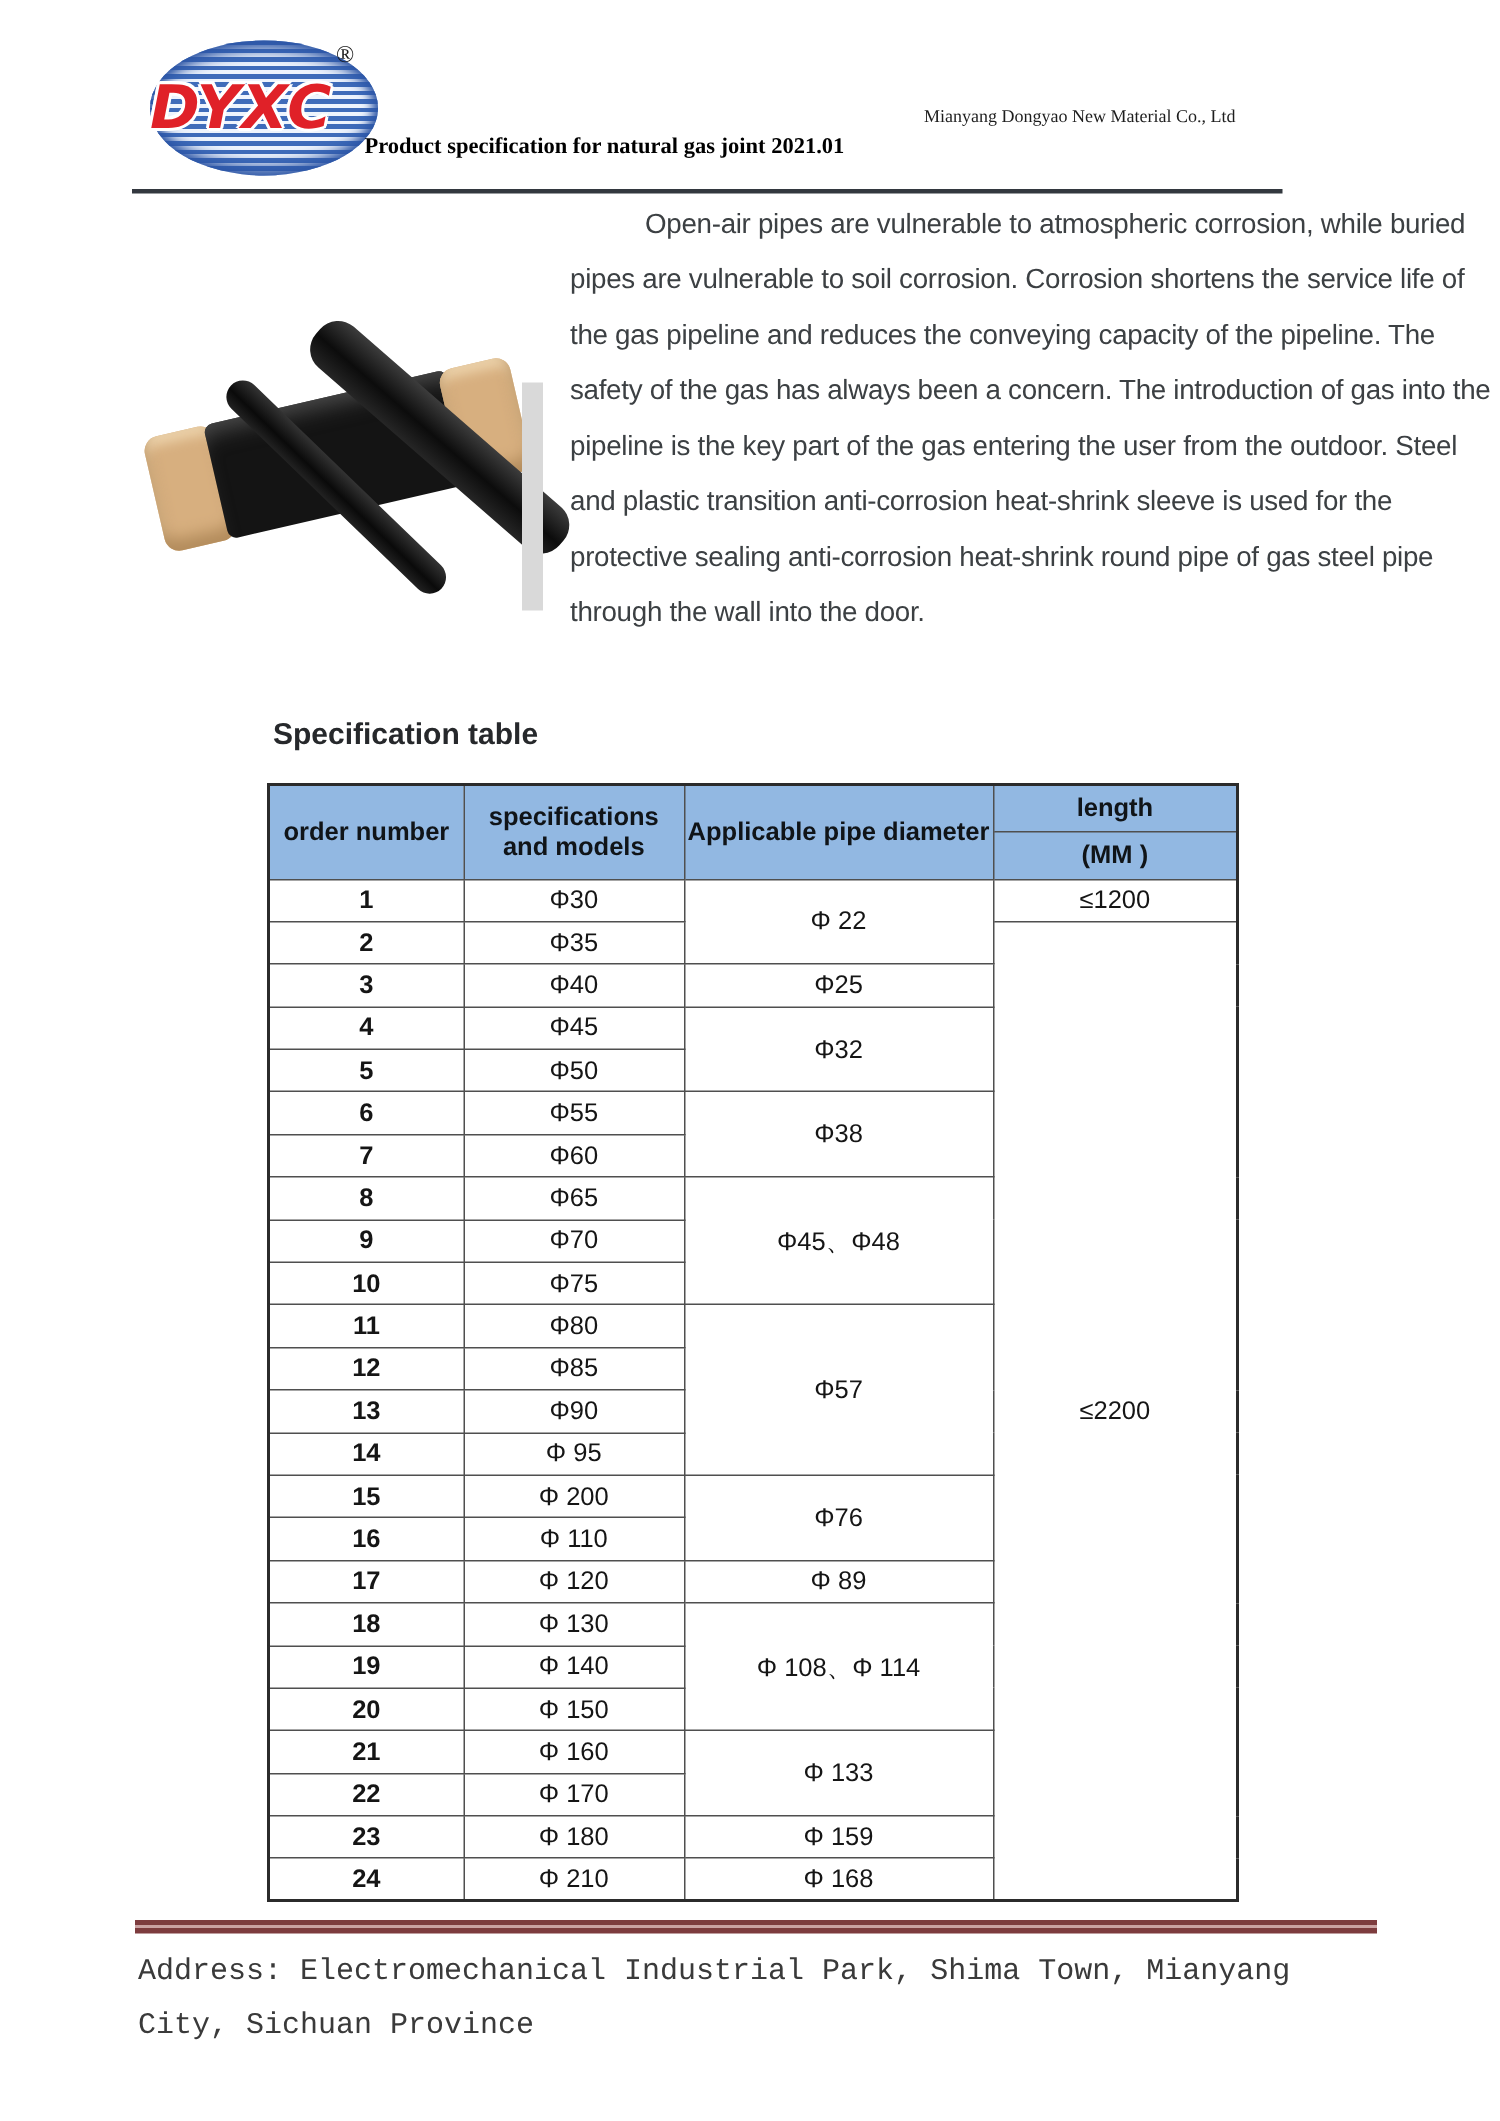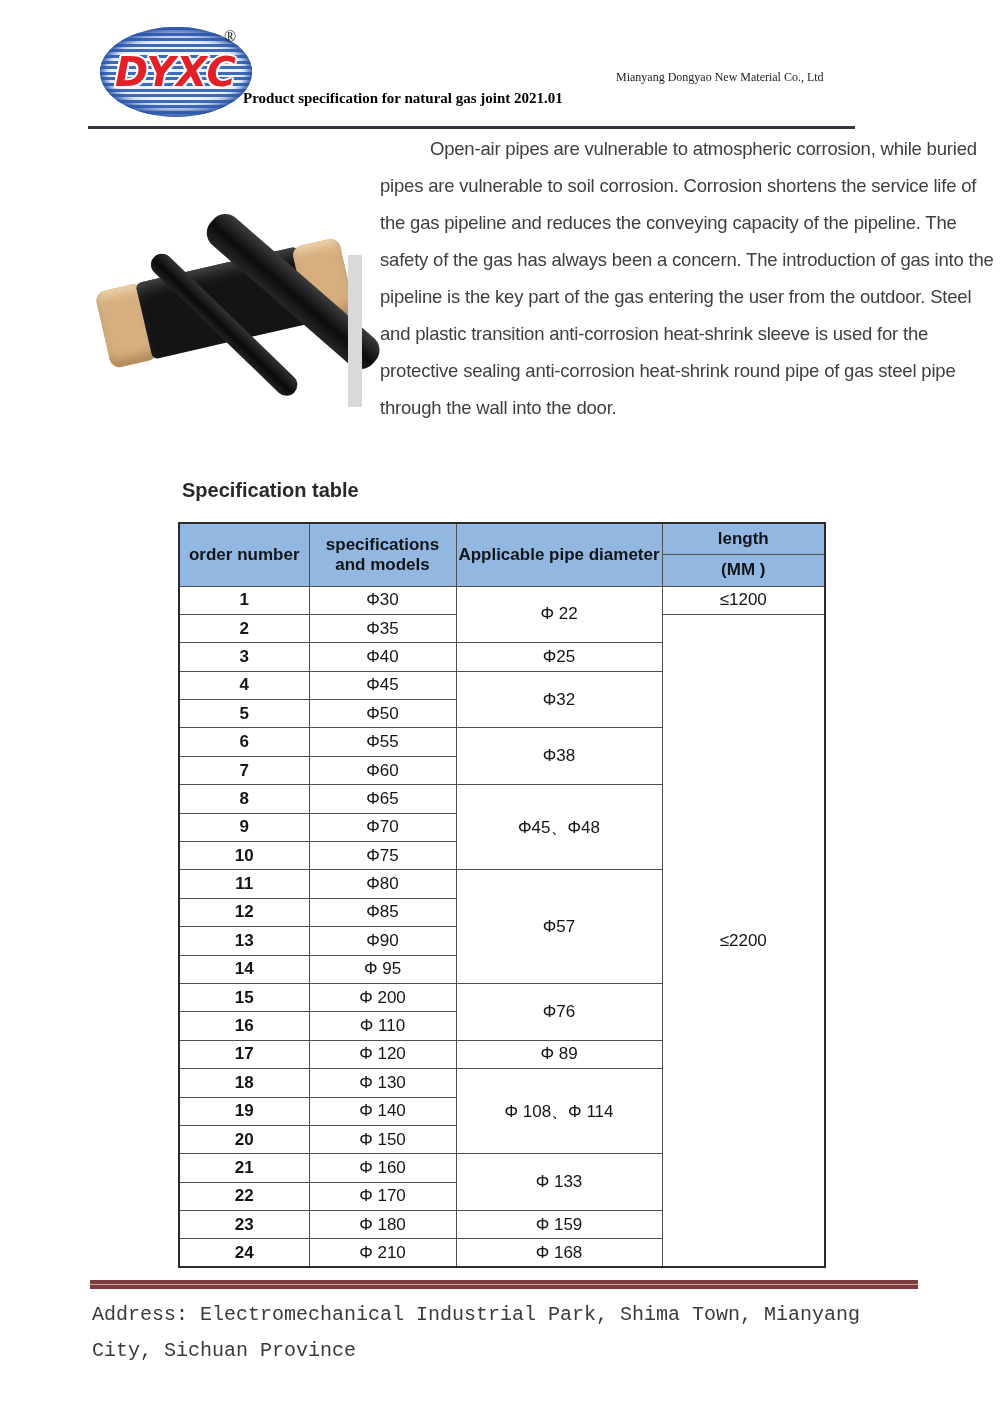--- a/index.html
+++ b/index.html
@@ -10,21 +10,21 @@
     background:#ffffff; overflow:hidden;
   }
 
   
   .logo {
     position:absolute; left:100px; top:27px; width:152px; height:90px;
     border-radius:50%;
     background:repeating-linear-gradient(180deg, #3f6cba 0 3px, #eef4fd 3px 5.6px);
     box-shadow: inset 0 10px 10px -4px #2d56a6, inset 0 -10px 10px -4px #2d56a6,
                 inset 8px 0 8px -6px #2d56a6, inset -8px 0 8px -6px #2d56a6;
-    display:flex; align-items:center; justify-content:center;
+    display:flex; align-items:center; justify-content:flex-start;
   }
   .logo-text {
     font-family:"DejaVu Sans", sans-serif;
     font-weight:bold; font-style:italic; font-size:40px; letter-spacing:1px;
     color:#e02128;
     text-shadow:-2px 0 0 #fff, 2px 0 0 #fff, 0 -2px 0 #fff, 0 2px 0 #fff,
                 -1.5px -1.5px 0 #fff, 1.5px -1.5px 0 #fff, -1.5px 1.5px 0 #fff, 1.5px 1.5px 0 #fff;
   }
   .reg-mark { position:absolute; left:224px; top:28px; font-size:16px; color:#1a1a1a;
     font-family:"Liberation Serif", serif; }

